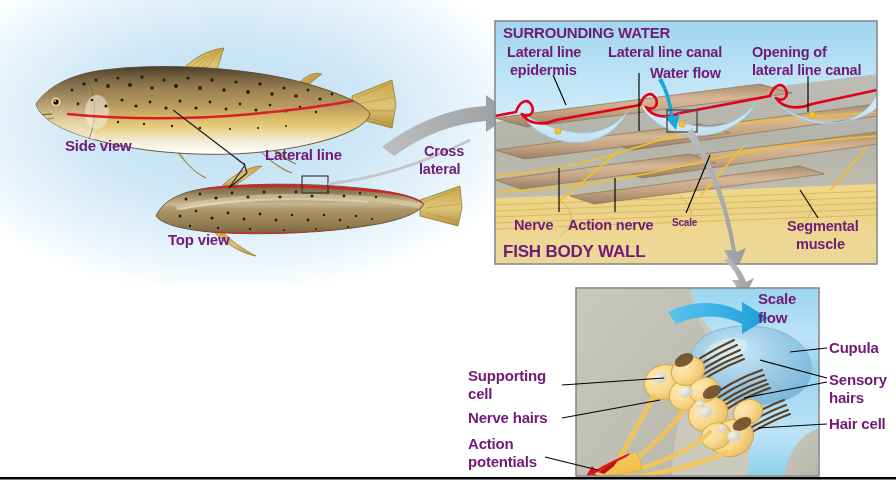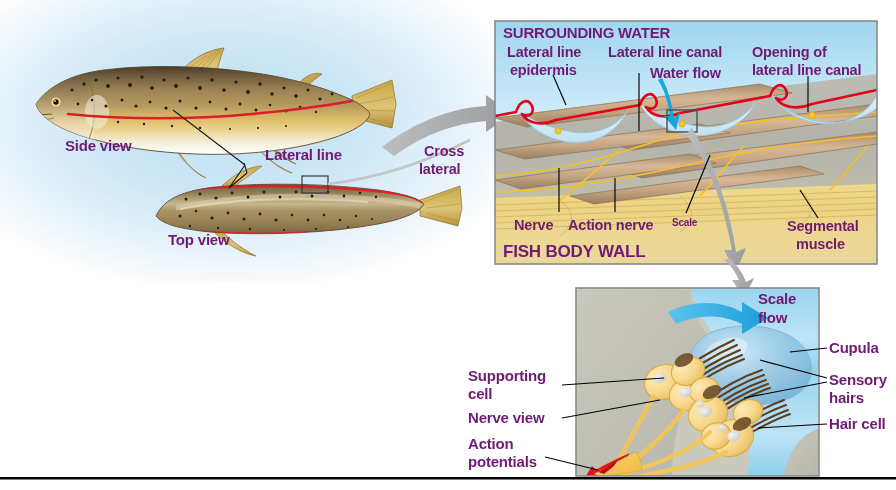--- a/index.html
+++ b/index.html
@@ -526,17 +526,17 @@
   <div class="lbl" style="left:503px; top:243px; font-size:17px;">FISH BODY WALL</div>
 
   <div class="lbl" style="left:758px; top:291px; font-size:15px;">Scale</div>
   <div class="lbl" style="left:758px; top:310px; font-size:15px;">flow</div>
   <div class="lbl" style="left:829px; top:340px; font-size:15px;">Cupula</div>
   <div class="lbl" style="left:829px; top:372px; font-size:15px;">Sensory</div>
   <div class="lbl" style="left:829px; top:390px; font-size:15px;">hairs</div>
   <div class="lbl" style="left:829px; top:416px; font-size:15px;">Hair cell</div>
   <div class="lbl" style="left:468px; top:368px; font-size:15px;">Supporting</div>
   <div class="lbl" style="left:468px; top:386px; font-size:15px;">cell</div>
-  <div class="lbl" style="left:468px; top:410px; font-size:15px;">Nerve view</div>
+  <div class="lbl" style="left:468px; top:410px; font-size:15px;">Nerve hairs</div>
   <div class="lbl" style="left:468px; top:436px; font-size:15px;">Action</div>
   <div class="lbl" style="left:468px; top:454px; font-size:15px;">potentials</div>
 
 </div>
 
 </body></html>

